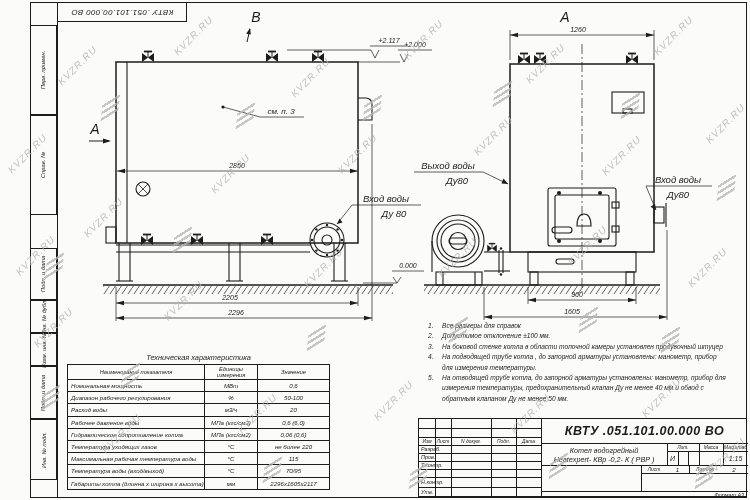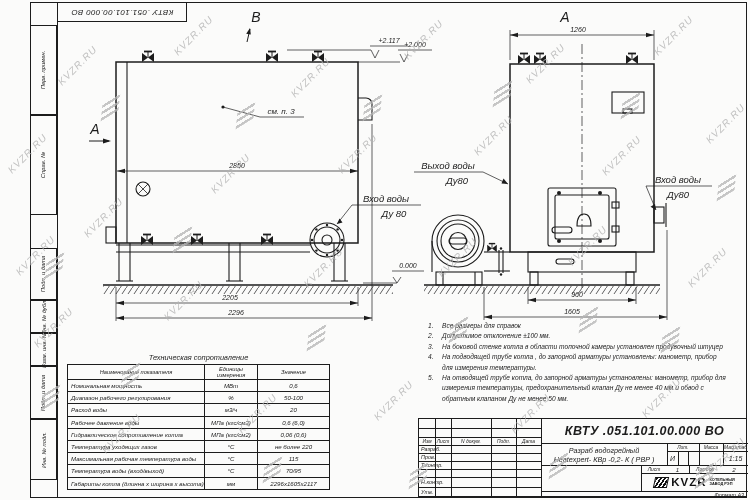--- a/index.html
+++ b/index.html
@@ -322,21 +322,21 @@
       <span>Взам. инв. №</span>
     </div>
 <div class="mcell" style="top:366px;height:53px">
       <span>Подп. и дата</span>
     </div>
 <div class="mcell" style="top:419px;height:61px">
       <span>Инв. № подл.</span>
     </div>
 
 <div id="tech-wrap">
-  <div id="tech-title">Техническая сопротивление</div>
+  <div id="tech-title">Техническая характеристика</div>
   <table class="tech">
     <tbody>
           <tr>
       <th class="n">Наименование показателя</th>
       <th class="u">Единицы измерения</th>
       <th class="v">Значение</th>
     </tr>
     <tr>
             <td class="n">Номинальная мощность</td>
             <td class="u">МВт</td>
@@ -445,43 +445,35 @@
   <div class="tbt" style="left:97px;top:18px;width:25px;height:8px;font-size:4.9px">Дата</div>
 
   <div class="tbt" style="left:2px;top:26px;width:29px;height:8px;justify-content:flex-start">Разраб.</div>
   <div class="tbt" style="left:2px;top:34px;width:29px;height:8px;justify-content:flex-start">Пров.</div>
   <div class="tbt" style="left:2px;top:42px;width:29px;height:8px;justify-content:flex-start">Т.контр.</div>
   <div class="tbt" style="left:2px;top:58px;width:29px;height:10px;justify-content:flex-start">Н.контр.</div>
   <div class="tbt" style="left:2px;top:68px;width:29px;height:10px;justify-content:flex-start">Утв.</div>
 
   <div class="tbt" id="tb-docnum">КВТУ .051.101.00.000  ВО</div>
   <div class="tbt" id="tb-name">
-    <span>Разраб водогрейный</span>
+    <span>Котел водогрейный</span>
     <span>Heatexpert- КВр -0,2- К ( РВР )</span>
   </div>
 
   <div class="tbt" style="left:248px;top:24px;width:32px;height:8px;font-size:4.9px">Лит.</div>
   <div class="tbt" style="left:280px;top:24px;width:24px;height:8px;font-size:4.9px">Масса</div>
   <div class="tbt" style="left:304px;top:24px;width:25px;height:8px;font-size:4.9px">Масштаб</div>
   <div class="tbt" style="left:248px;top:32px;width:11px;height:14px;font-size:7px">И</div>
   <div class="tbt" style="left:304px;top:32px;width:25px;height:14px;font-size:7px">1:15</div>
 
   <div class="tbt" style="left:223px;top:46px;width:24px;height:8px;font-size:4.9px">Лист</div>
   <div class="tbt" style="left:248px;top:46px;width:21px;height:8px;font-size:6.2px">1</div>
   <div class="tbt" style="left:271px;top:46px;width:30px;height:8px;font-size:4.9px">Листов</div>
   <div class="tbt" style="left:302px;top:46px;width:26px;height:8px;font-size:6.2px">2</div>
 
-  <div id="tb-logo">
-    <div id="logo-flag"></div>
-    <span id="logo-word">KVZR</span>
-    <span class="logo-small">
-      <span>КОТЕЛЬНЫЙ</span><br>
-      <span>ЗАВОД РЭП</span>
-    </span>
-  </div>
   <div class="tbt" style="left:122px;top:72px;width:203px;height:7px;justify-content:flex-end;font-size:5.4px">Формат   А3</div>
 </div>
 
 <div id="wm">
       <span class="wm-text" style="left: 2px; top: 148px; color: rgb(180, 180, 180);">KVZR.RU</span>
       <span class="wm-text" style="left: 52px; top: 60px; color: rgb(180, 180, 180);">KVZR.RU</span>
       <span class="wm-text" style="left: 168px; top: 30px; color: rgb(180, 180, 180);">KVZR.RU</span>
       <span class="wm-text" style="left: 285px; top: 72px; color: rgb(180, 180, 180);">KVZR.RU</span>
       <span class="wm-text" style="left: 398px; top: 34px; color: rgb(180, 180, 180);">KVZR.RU</span>
       <span class="wm-text" style="left: 520px; top: 58px; color: rgb(180, 180, 180);">KVZR.RU</span>

